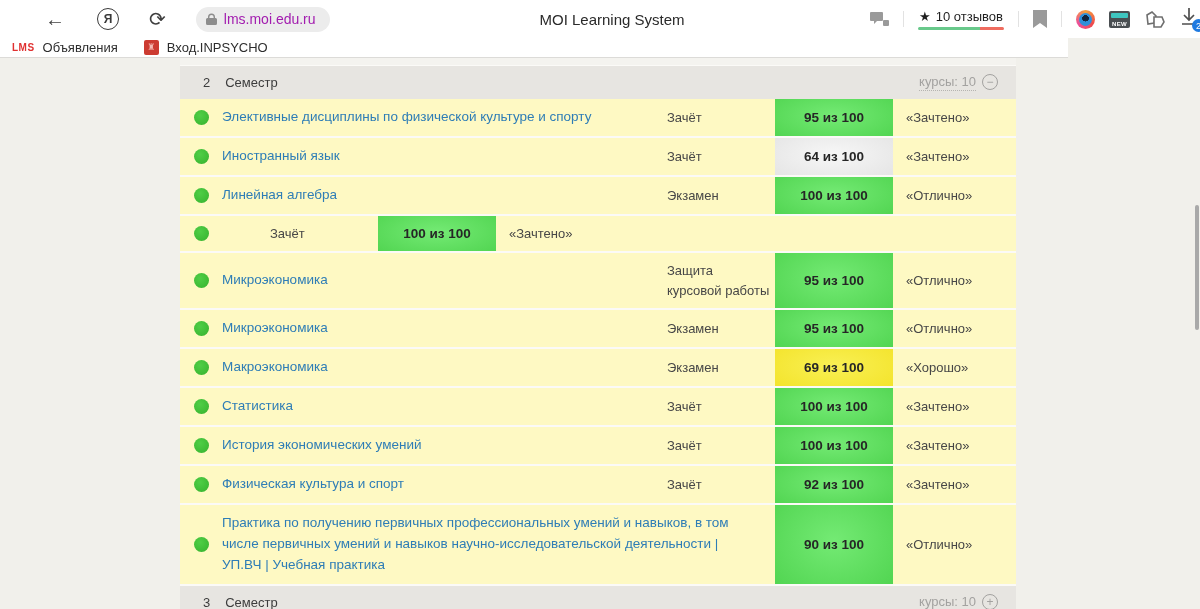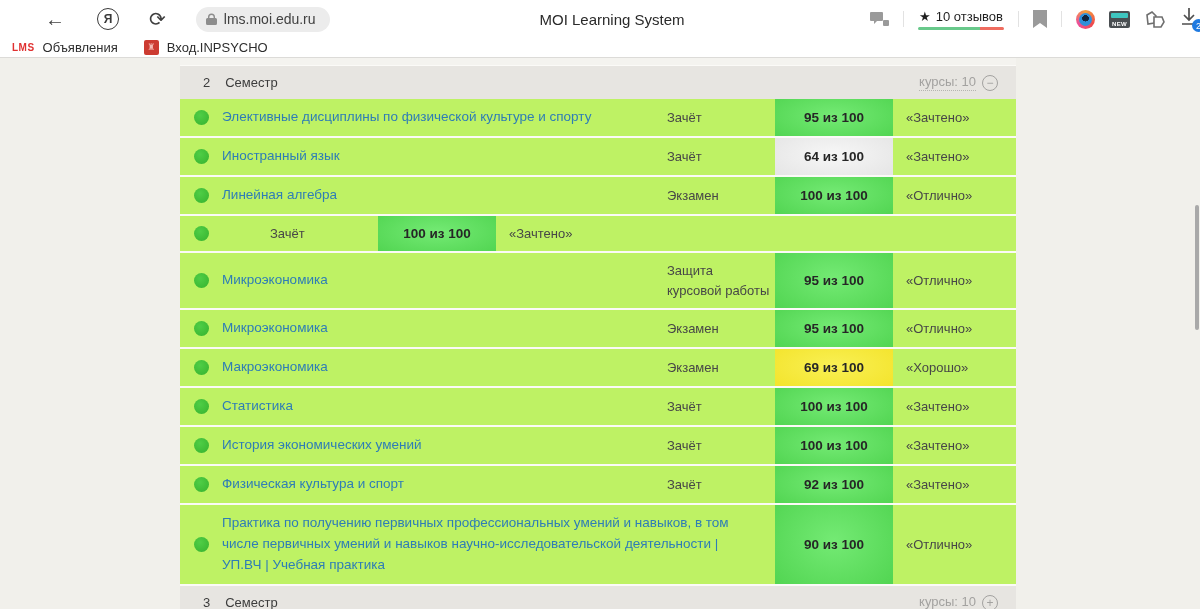--- a/index.html
+++ b/index.html
@@ -5,55 +5,55 @@
   * { margin:0; padding:0; box-sizing:border-box; }
   html,body { width:1200px; height:609px; overflow:hidden; }
   body { font-family:"Liberation Sans", sans-serif; background:#f1f0eb; position:relative; }
 
   
   .toolbar { position:absolute; top:0; left:0; width:1200px; height:38px; background:#fff; display:flex; align-items:center; }
   .nav-btn { color:#3f3f3f; font-size:20px; line-height:1; margin-left:30px; cursor:pointer; }
   .nav-btn.back { margin-left:45px; }
   .ya-circle { width:22px; height:22px; border:1.6px solid #3a3a3a; border-radius:50%; display:flex; align-items:center; justify-content:center; font-size:12px; font-weight:bold; color:#3a3a3a; margin-left:32px; cursor:pointer; }
   .url-pill { margin-left:30px; height:25px; background:#ececec; border-radius:13px; display:flex; align-items:center; padding:0 14px 0 10px; gap:7px; cursor:text; }
-  .url-text { font-size:14px; color:#404040; }
+  .url-text { font-size:14px; color:#a21caf; }
   .page-title { position:absolute; left:0; right:0; top:0; height:38px; display:flex; align-items:center; justify-content:center; font-size:15px; color:#2a2a2a; pointer-events:none;padding-left:24px; }
   .right-icons { position:absolute; right:0; top:0; height:38px; display:flex; align-items:center; gap:14px; padding-right:2px; }
   .vdiv { width:1px; height:16px; background:#e2e2e2; }
   .rating { display:flex; flex-direction:column; align-items:center; gap:3px; cursor:pointer; }
   .rating-line { display:flex; align-items:center; gap:5px; font-size:13px; color:#1f1f1f; }
   .rating-bar { width:86px; height:3px; border-radius:2px; overflow:hidden; display:flex; }
   .rating-bar .g { flex:0 0 72%; background:#68c98b; }
   .rating-bar .r { flex:1; background:#ef6c5f; }
   .ext-circle { width:19px; height:19px; border-radius:50%; background:conic-gradient(#f6a13c,#ef4b4b,#ec4f9a,#f6a13c); display:flex; align-items:center; justify-content:center; cursor:pointer; }
   .ext-circle .inner { width:13px; height:13px; border-radius:50%; background:radial-gradient(circle at 50% 40%, #14263e 0 32%, #2f8fd8 33% 100%); }
   .ext-new { width:21px; height:17px; background:#4a4f52; border-radius:2px; position:relative; overflow:hidden; cursor:pointer; }
   .ext-new .teal { position:absolute; top:2px; left:2px; right:2px; height:5px; background:#3ec6c0; border-radius:1px; }
   .ext-new .txt { position:absolute; bottom:1px; left:0; right:0; text-align:center; font-size:6px; font-weight:bold; color:#fff; letter-spacing:.3px; }
   .dl-wrap { position:relative; width:22px; height:24px; margin-right:-4px; cursor:pointer; }
   .dl-badge { position:absolute; right:-3px; bottom:-1px; width:13px; height:13px; background:#1f7ae0; border-radius:50%; color:#fff; font-size:9px; display:flex; align-items:center; justify-content:center; }
 
-  .bookmarks { position:absolute; top:38px; left:0; width:1200px; height:20px; background:#fff; border-bottom:1px solid #dcdbd8; display:flex; align-items:center; padding-left:12px; gap:26px; }
+  .bookmarks { position:absolute; top:38px; left:0; width:1068px; height:20px; background:#fff; border-bottom:1px solid #dcdbd8; display:flex; align-items:center; padding-left:12px; gap:26px; }
   .bm-item { display:flex; align-items:center; gap:8px; cursor:pointer; }
   .bm-label { font-size:13px; color:#2d2d2d; }
   .lms-logo { color:#e03131; font-weight:bold; font-size:10px; letter-spacing:.5px; }
   .crest { width:15px; height:15px; background:#cc3b31; border-radius:2px; display:flex; align-items:center; justify-content:center; color:#f3b9b3; font-size:9px; line-height:1; }
 
   
   .content { position:absolute; top:58px; left:0; width:1200px; height:551px; background:#f1f0eb; overflow:hidden; }
   .table { position:absolute; left:180px; top:0; width:836px; }
   .part-strip { height:8px; background:#f4f3ef; border-bottom:1px solid #fbfaf7; }
   .sem-header { height:33px; background:#e7e5e1; display:flex; align-items:center; padding:0 18px 0 23px; }
   .sem-num { font-size:13px; color:#3c3c3c; margin-right:15px; }
   .sem-word { font-size:13px; color:#3c3c3c; }
-  .sem-right { margin-left:auto; display:flex; align-items:flex-end; gap:6px; cursor:pointer; }
+  .sem-right { margin-left:auto; display:flex; align-items:flex-start; gap:6px; cursor:pointer; }
   .courses-link { font-size:13px; color:#a3a2a0; border-bottom:1px dotted #b5b4b1; padding-bottom:1px; }
   .toggle-circle { width:16px; height:16px; border:1px solid #a3a2a0; border-radius:50%; color:#a3a2a0; font-size:12px; line-height:14px; text-align:center; }
 
-  .row { display:flex; align-items:center; background:#bef264; border-bottom:2px solid #fbfaf7; min-height:36px; }
+  .row { display:flex; align-items:center; background:#fef9c3; border-bottom:2px solid #fbfaf7; min-height:36px; }
   .dot-cell { flex:0 0 42px; display:flex; justify-content:center; }
   .dot { width:15px; height:15px; border-radius:50%; background:radial-gradient(circle at 40% 35%, #4fce46 0%, #36b22e 100%); }
   .course-cell { flex:1 1 auto; padding:8px 14px 8px 0; font-size:13.5px; line-height:1.55; color:#2e7db6; cursor:pointer; }
   .type-cell { flex:0 0 108px; padding:8px 4px 8px 0; font-size:13px; line-height:1.5; color:#474747;margin-left:48px; }
   .badge-cell { flex:0 0 118px; align-self:stretch; display:flex; }
   .badge { flex:1; display:flex; align-items:center; justify-content:center; font-size:13.5px; font-weight:600; color:#262626; }
   .badge.green  { background:radial-gradient(120% 150% at 50% 45%, #74ea74 0%, #50d450 58%, #3cc83c 100%); }
   .badge.gray   { background:radial-gradient(120% 150% at 50% 45%, #f7f7f7 0%, #e4e4e4 58%, #cfcfcf 100%); }
   .badge.yellow { background:radial-gradient(120% 150% at 50% 45%, #f9f054 0%, #f3e32a 58%, #ecd911 100%); }
   .grade-cell { flex:0 0 123px; padding-left:13px; font-size:13px; color:#474747; }

